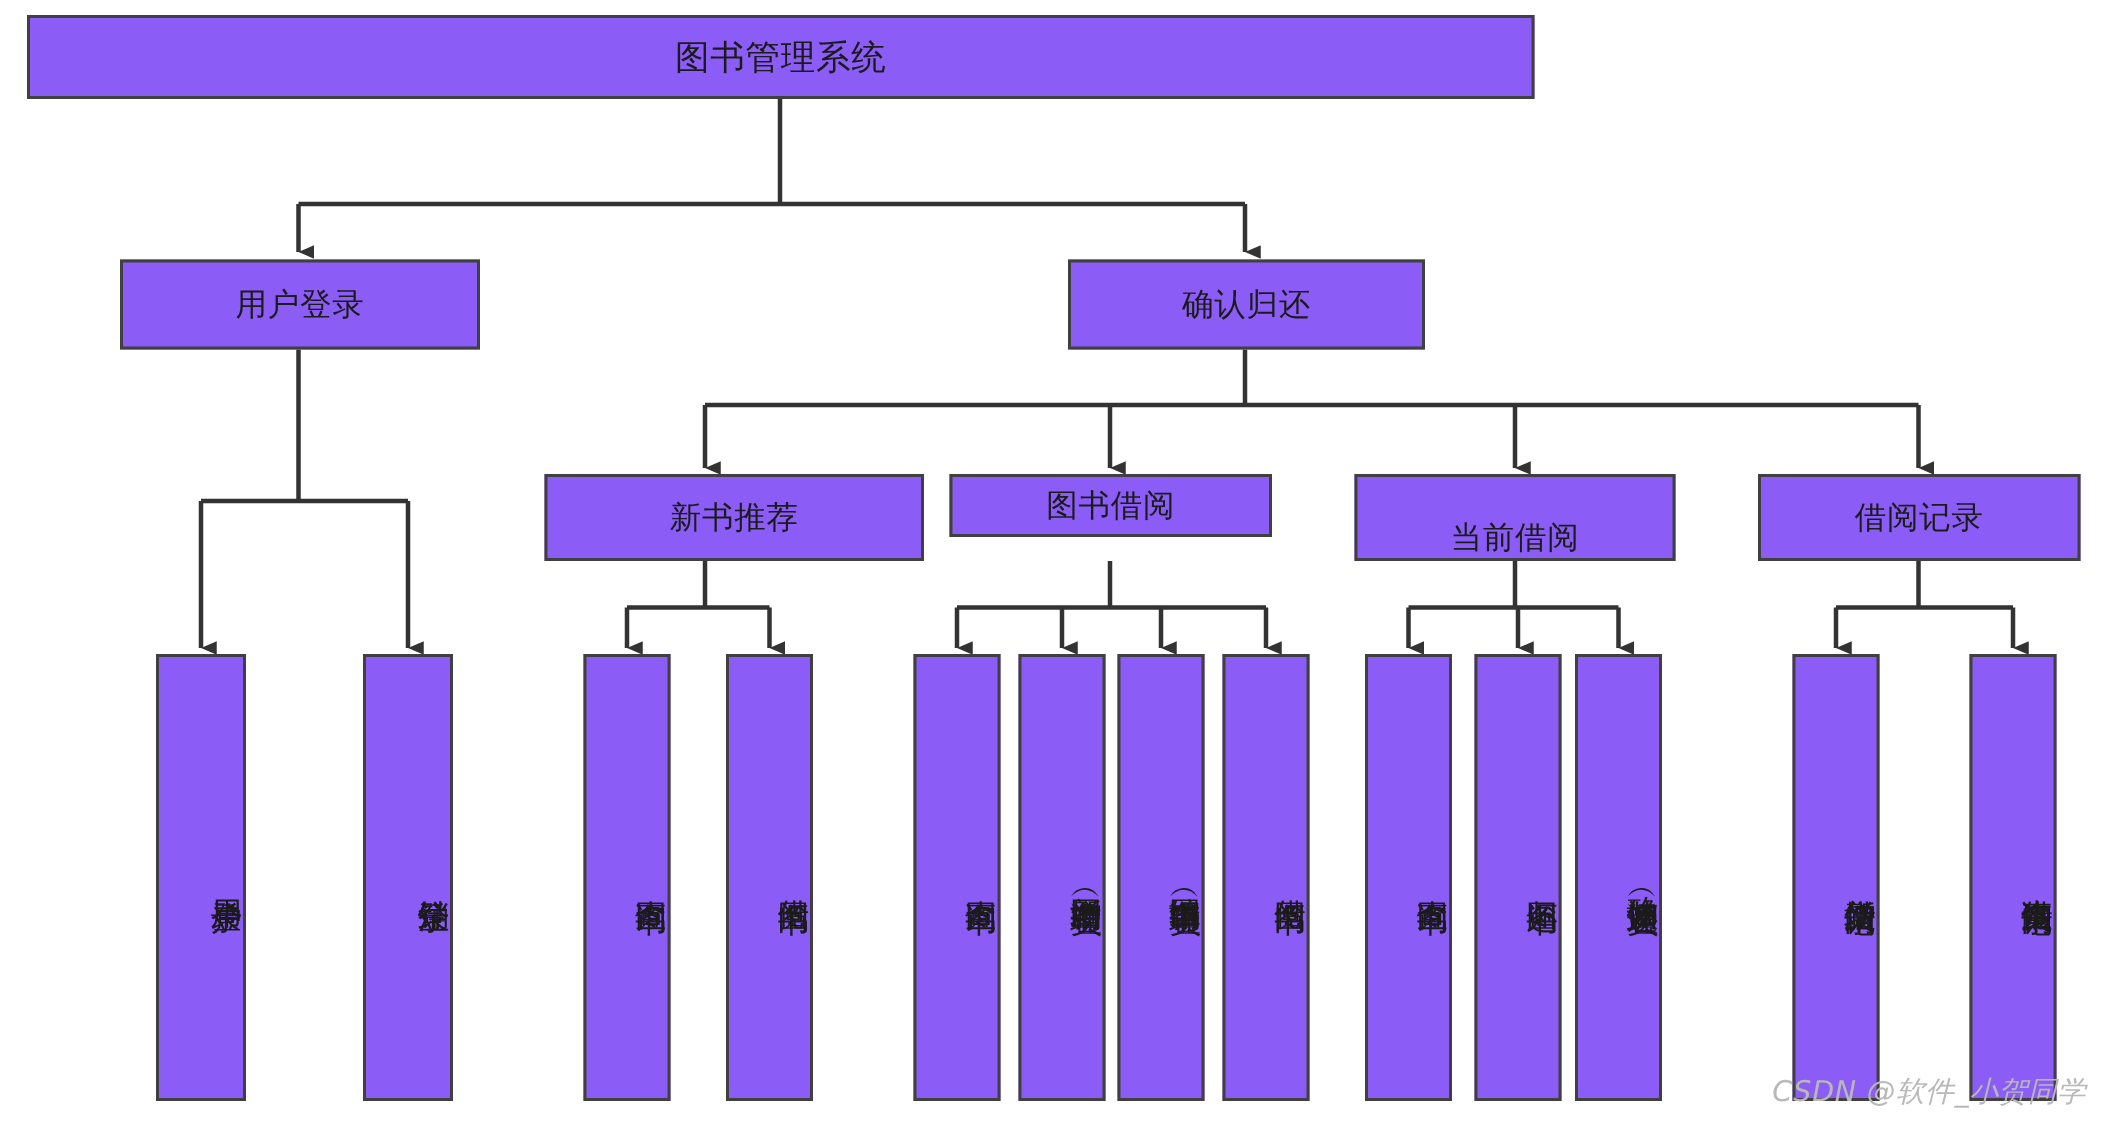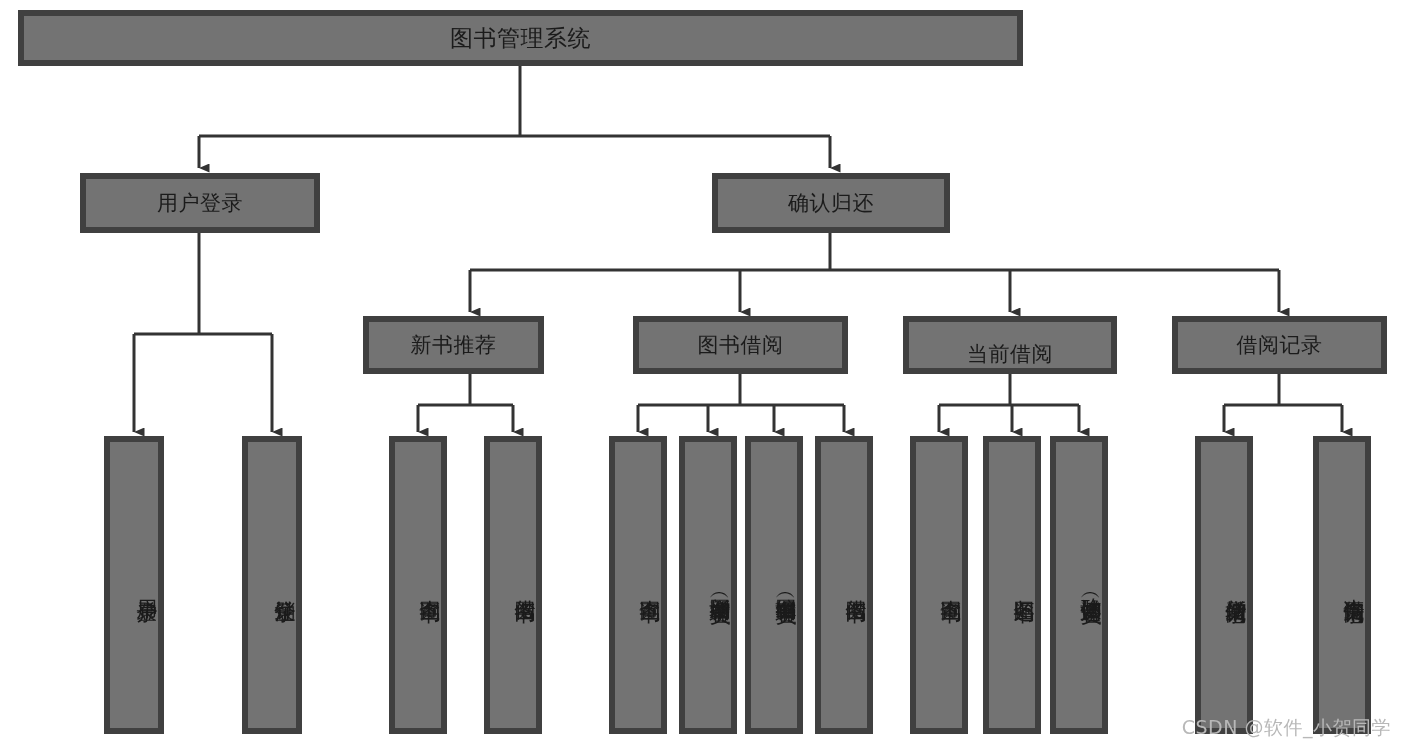--- a/index.html
+++ b/index.html
@@ -21,22 +21,22 @@
     position: absolute;
     left: 0;
     top: 0;
     width: 1405px;
     height: 747px;
     pointer-events: none;
   }
   .node {
     position: absolute;
     box-sizing: border-box;
-    background: #737373;
-    border: 6px solid #404040;
+    background: #8b5cf6;
+    border: 2px solid #404040;
     display: flex;
     align-items: center;
     justify-content: center;
     color: #1b1b1b;
   }
   .node.horizontal {
     font-size: 21px;
     letter-spacing: 0.5px;
   }
   .node.vertical {
@@ -61,20 +61,21 @@
   }
   .watermark {
     position: absolute;
     right: 14px;
     bottom: 6px;
     font-size: 19px;
     color: #b8b8b8;
     letter-spacing: 0.5px;
     white-space: nowrap;
     user-select: none;
+    font-style: italic;
   }
 </style>
 </head>
 <body>
 
 <div id="canvas">
 
   <svg class="wires" viewBox="0 0 1405 747" xmlns="http://www.w3.org/2000/svg">
     <defs>
       <marker id="arrowhead" markerWidth="9" markerHeight="11" refX="4.5" refY="10.5" orient="auto" markerUnits="userSpaceOnUse">
@@ -133,25 +134,25 @@
   </div>
 
   <div class="node horizontal" style="left:80px; top:173px; width:240px; height:60px;">
     <span>用户登录</span>
   </div>
 
   <div class="node horizontal" style="left:712px; top:173px; width:238px; height:60px;">
     <span>确认归还</span>
   </div>
 
-  <div class="node horizontal" style="left:363px; top:316px; width:181px; height:58px;">
+  <div class="node horizontal" style="left:363px; top:316px; width:253px; height:58px;">
     <span>新书推荐</span>
   </div>
 
-  <div class="node horizontal" style="left:633px; top:316px; width:215px; height:58px;">
+  <div class="node horizontal" style="left:633px; top:316px; width:215px; height:42px;">
     <span>图书借阅</span>
   </div>
 
   <div class="node horizontal" style="left:903px; top:316px; width:214px; height:58px;align-items:flex-end;">
     <span>当前借阅</span>
   </div>
 
   <div class="node horizontal" style="left:1172px; top:316px; width:215px; height:58px;">
     <span>借阅记录</span>
   </div>

